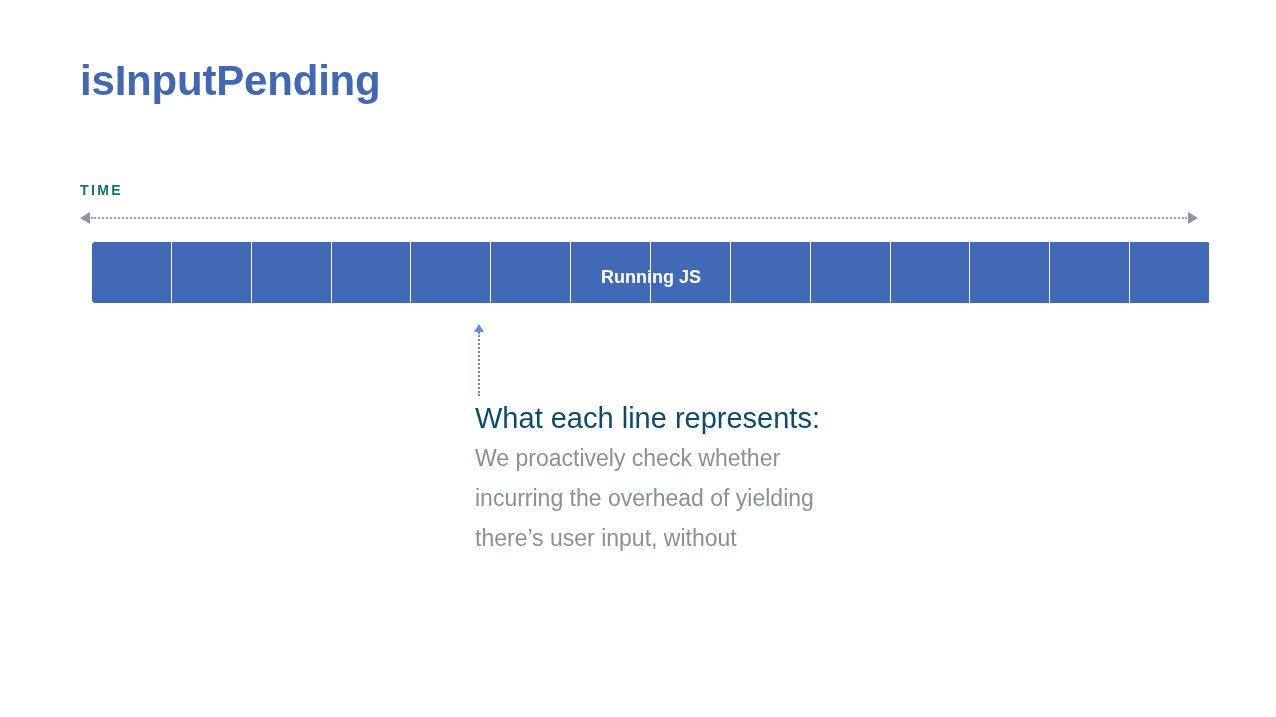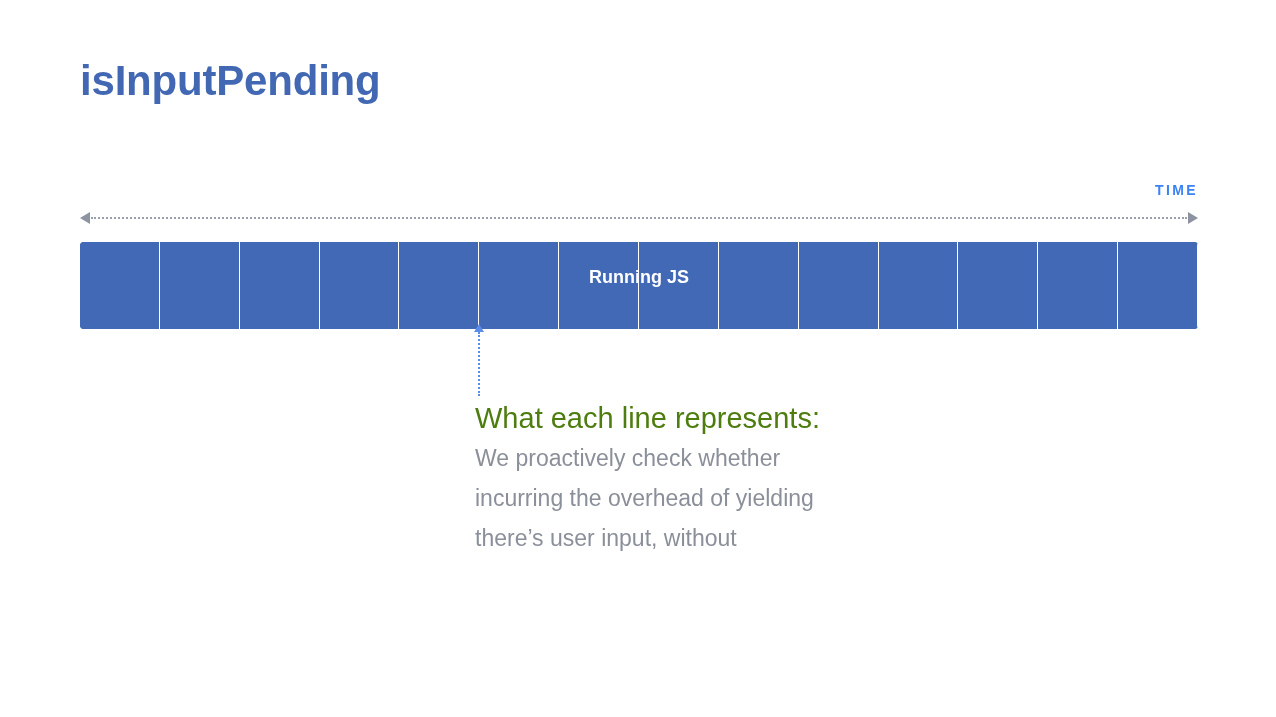--- a/index.html
+++ b/index.html
@@ -35,25 +35,25 @@
     left: 80px;
     top: 182px;
     width: 1118px;
     height: 44px;
   }
   .timeline-label {
     position: absolute;
     left: 0;
     top: 0;
     width: 100%;
-    text-align: right;
+    text-align: left;
     font-size: 14px;
     font-weight: bold;
     letter-spacing: 2.4px;
-    color: #3b82f6;
+    color: #0f766e;
   }
   .axis-line-wrap {
     position: absolute;
     left: 0;
     top: 30px;
     width: 100%;
     height: 12px;
   }
   .axis-dotted {
     position: absolute;
@@ -76,24 +76,24 @@
     border-right: 10px solid #8d93a1;
   }
   .axis-arrow.right {
     right: 0;
     border-left: 10px solid #8d93a1;
   }
 
   
   .bar {
     position: absolute;
-    left: 80px;
+    left: 92px;
     top: 242px;
     width: 1118px;
-    height: 87px;
+    height: 61px;
     display: flex;
     border-radius: 4px;
     overflow: hidden;
     background: #4269b5;
   }
   .bar-segment {
     flex: 1 1 0;
     height: 100%;
     background: #4269b5;
     box-shadow: inset -1px 0 0 0 #ffffff;
@@ -146,21 +146,21 @@
 
   
   .callout {
     position: absolute;
     left: 475px;
     top: 398px;
     width: 520px;
   }
   .callout-heading {
     font-size: 29px;
-    color: #4d7c0f;
+    color: #0c4a6e;
     line-height: 40px;
     white-space: nowrap;
   }
   .callout-body {
     font-size: 23px;
     color: #8a8f99;
     line-height: 40px;
   }
   .callout-body-line {
     display: block;

